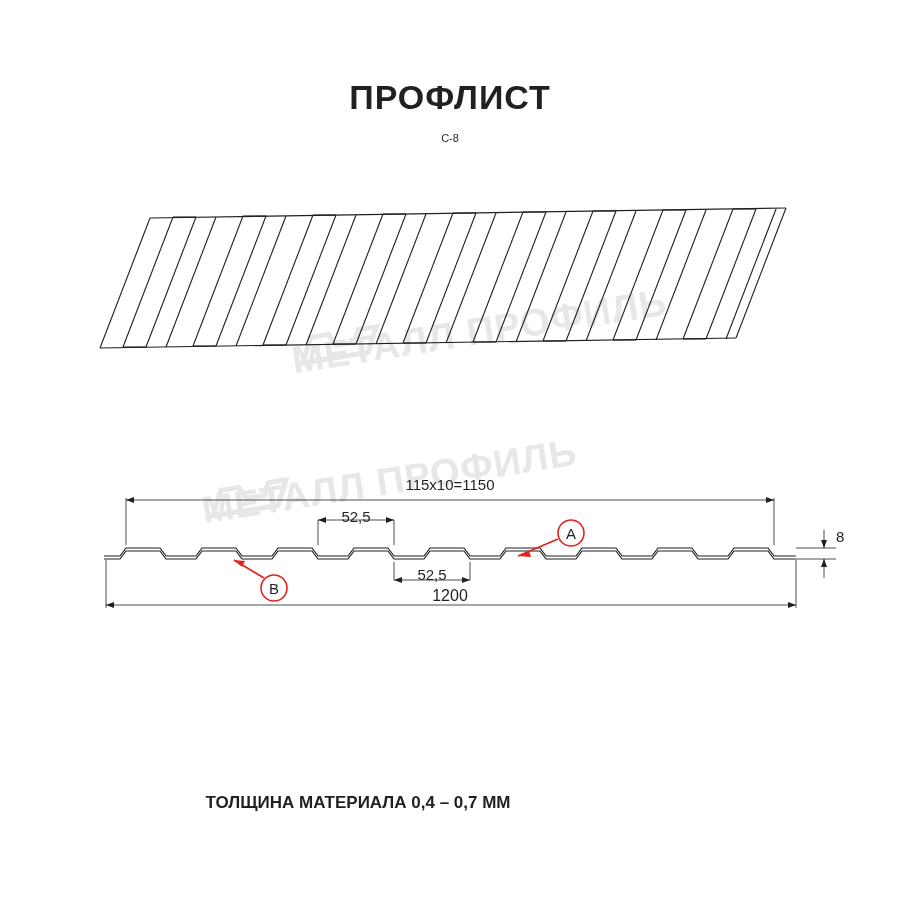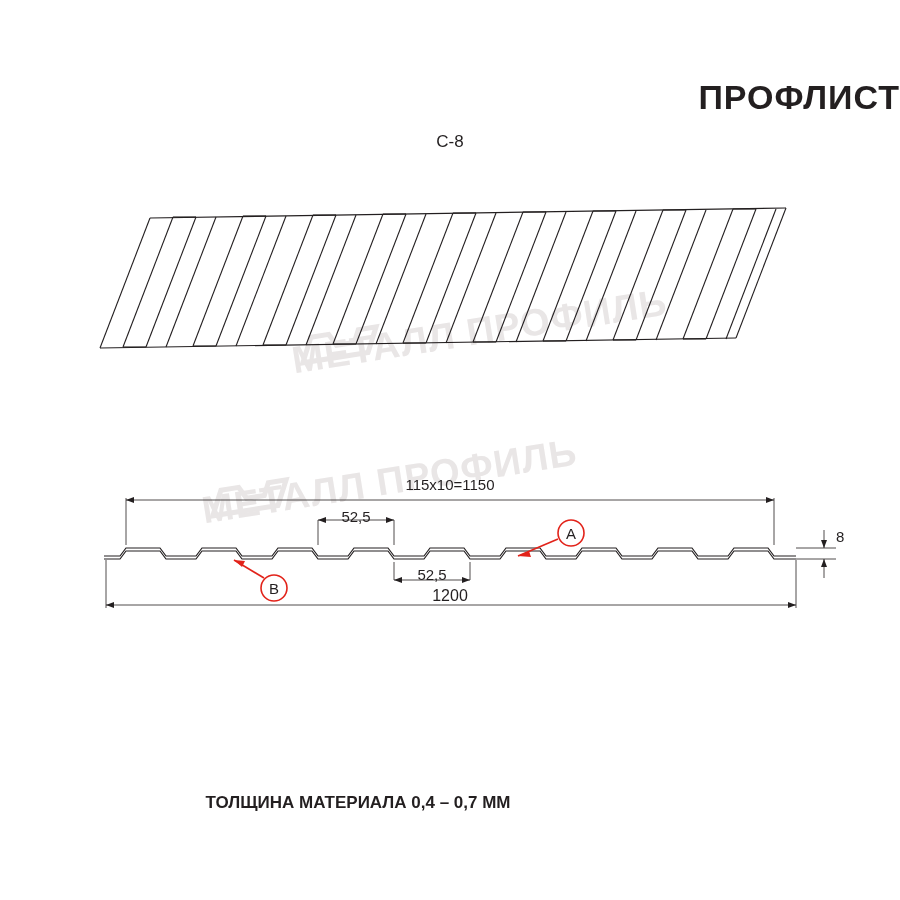--- a/index.html
+++ b/index.html
@@ -19,33 +19,33 @@
     position: absolute;
     left: 0; top: 0;
     width: 900px;
     height: 900px;
   }
   .title {
     position: absolute;
     top: 78px;
     left: 0;
     width: 900px;
-    text-align: right;
+    text-align: center;
     font-size: 34px;
     font-weight: bold;
     letter-spacing: 1px;
     color: #231f20;
   }
   .subtitle {
     position: absolute;
     top: 132px;
     left: 0;
     width: 900px;
     text-align: center;
-    font-size: 17px;
+    font-size: 11px;
     color: #231f20;
   }
   .footer {
     position: absolute;
     top: 793px;
     left: 0;
     width: 716px;
     text-align: center;
     font-size: 17px;
     font-weight: bold;

